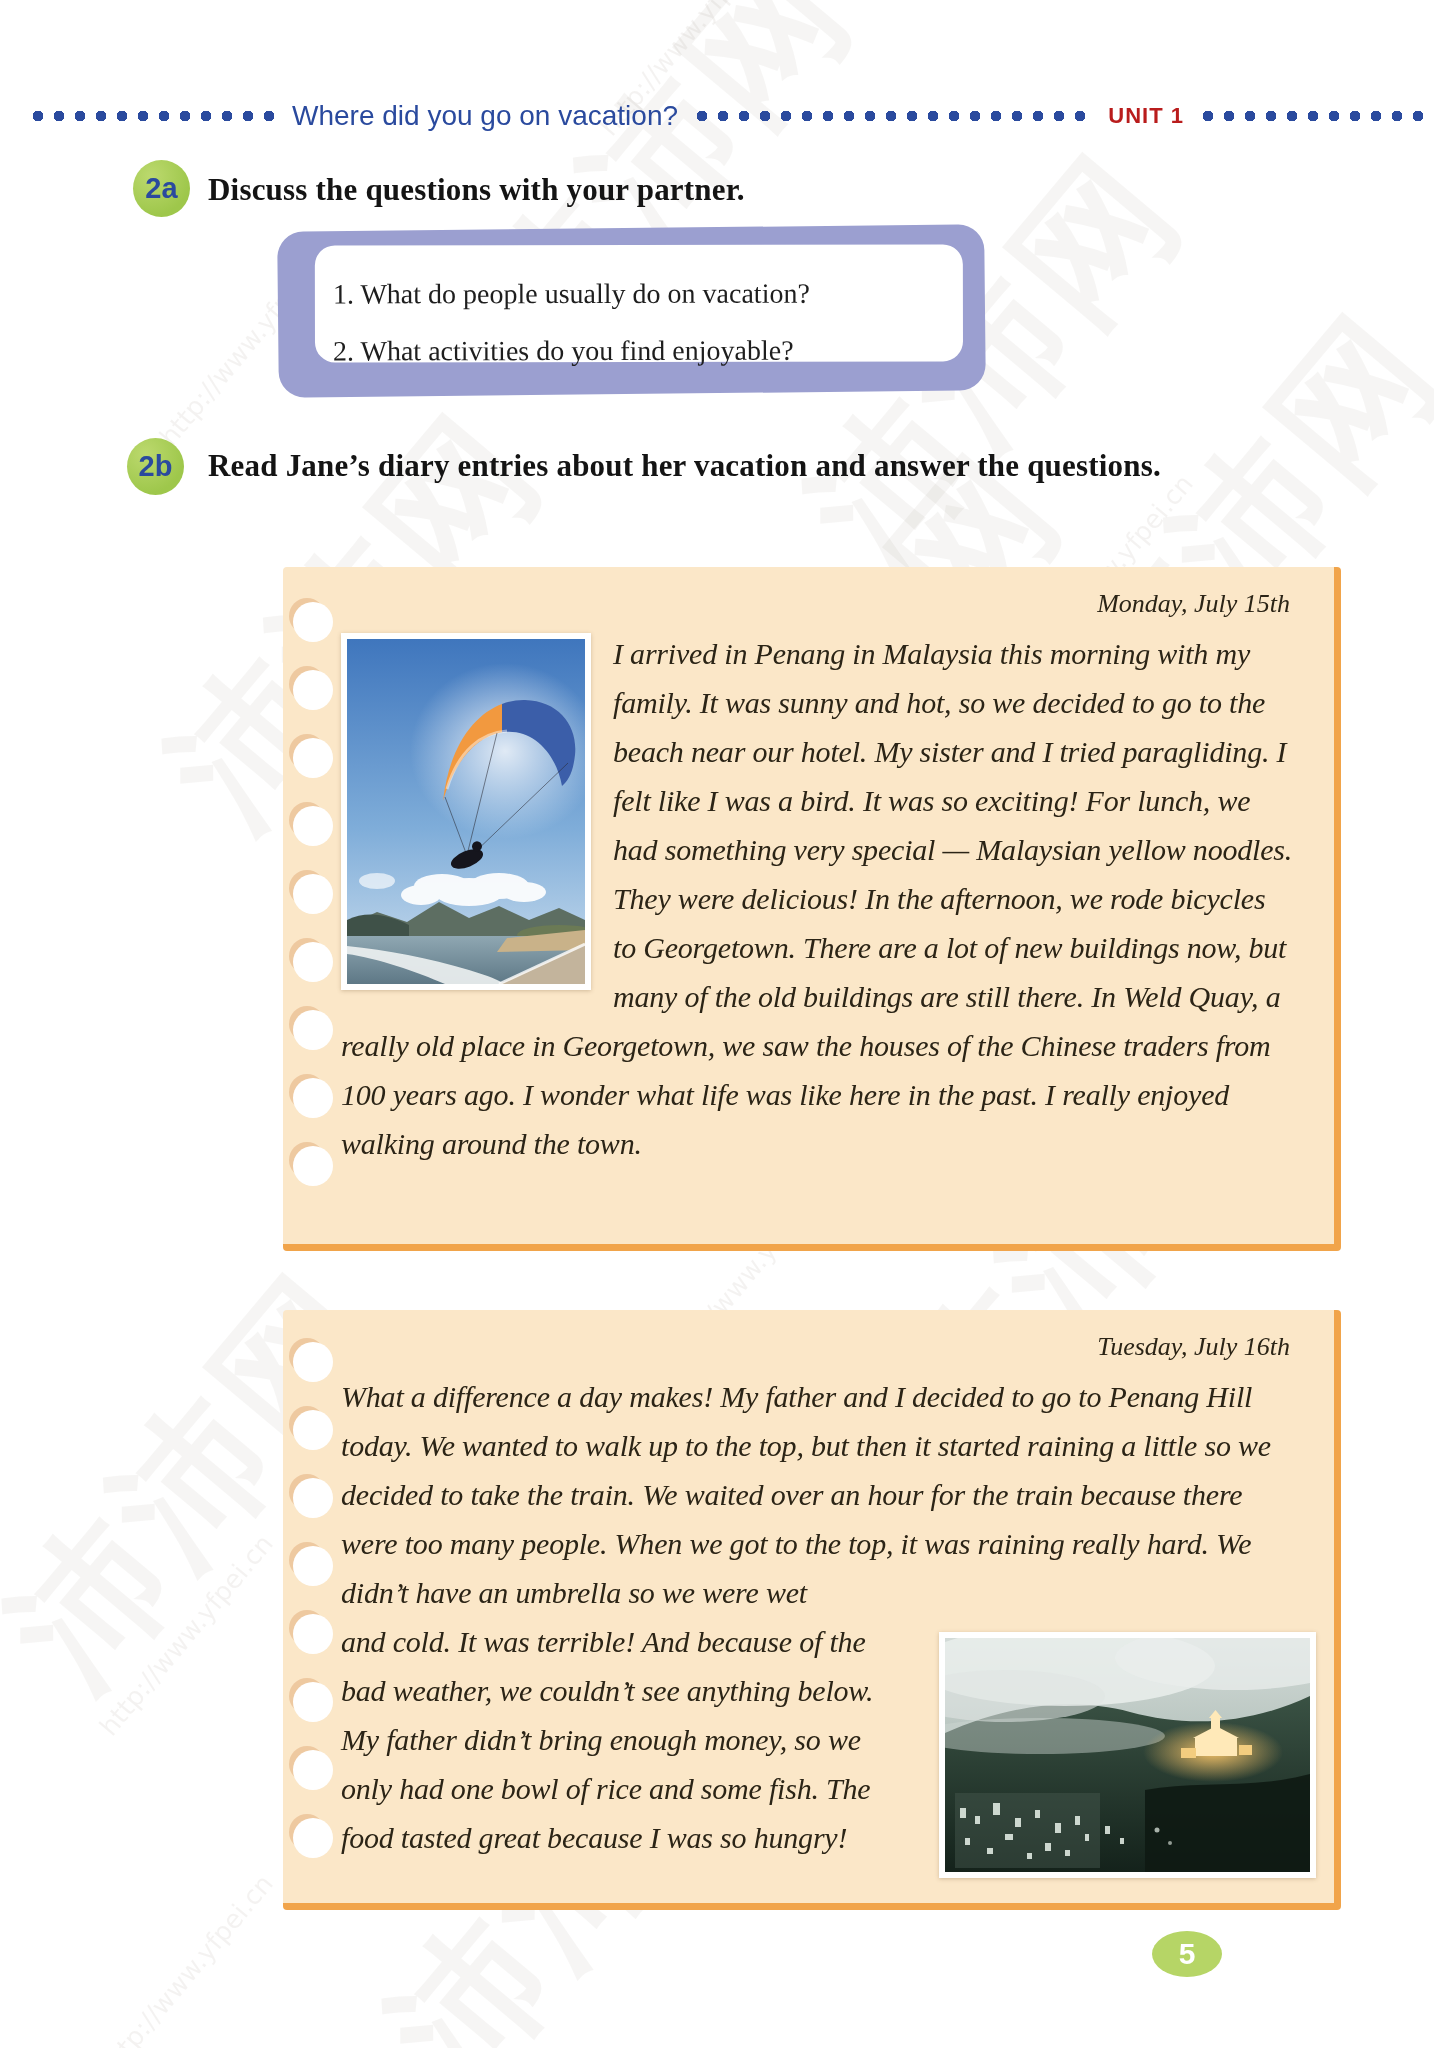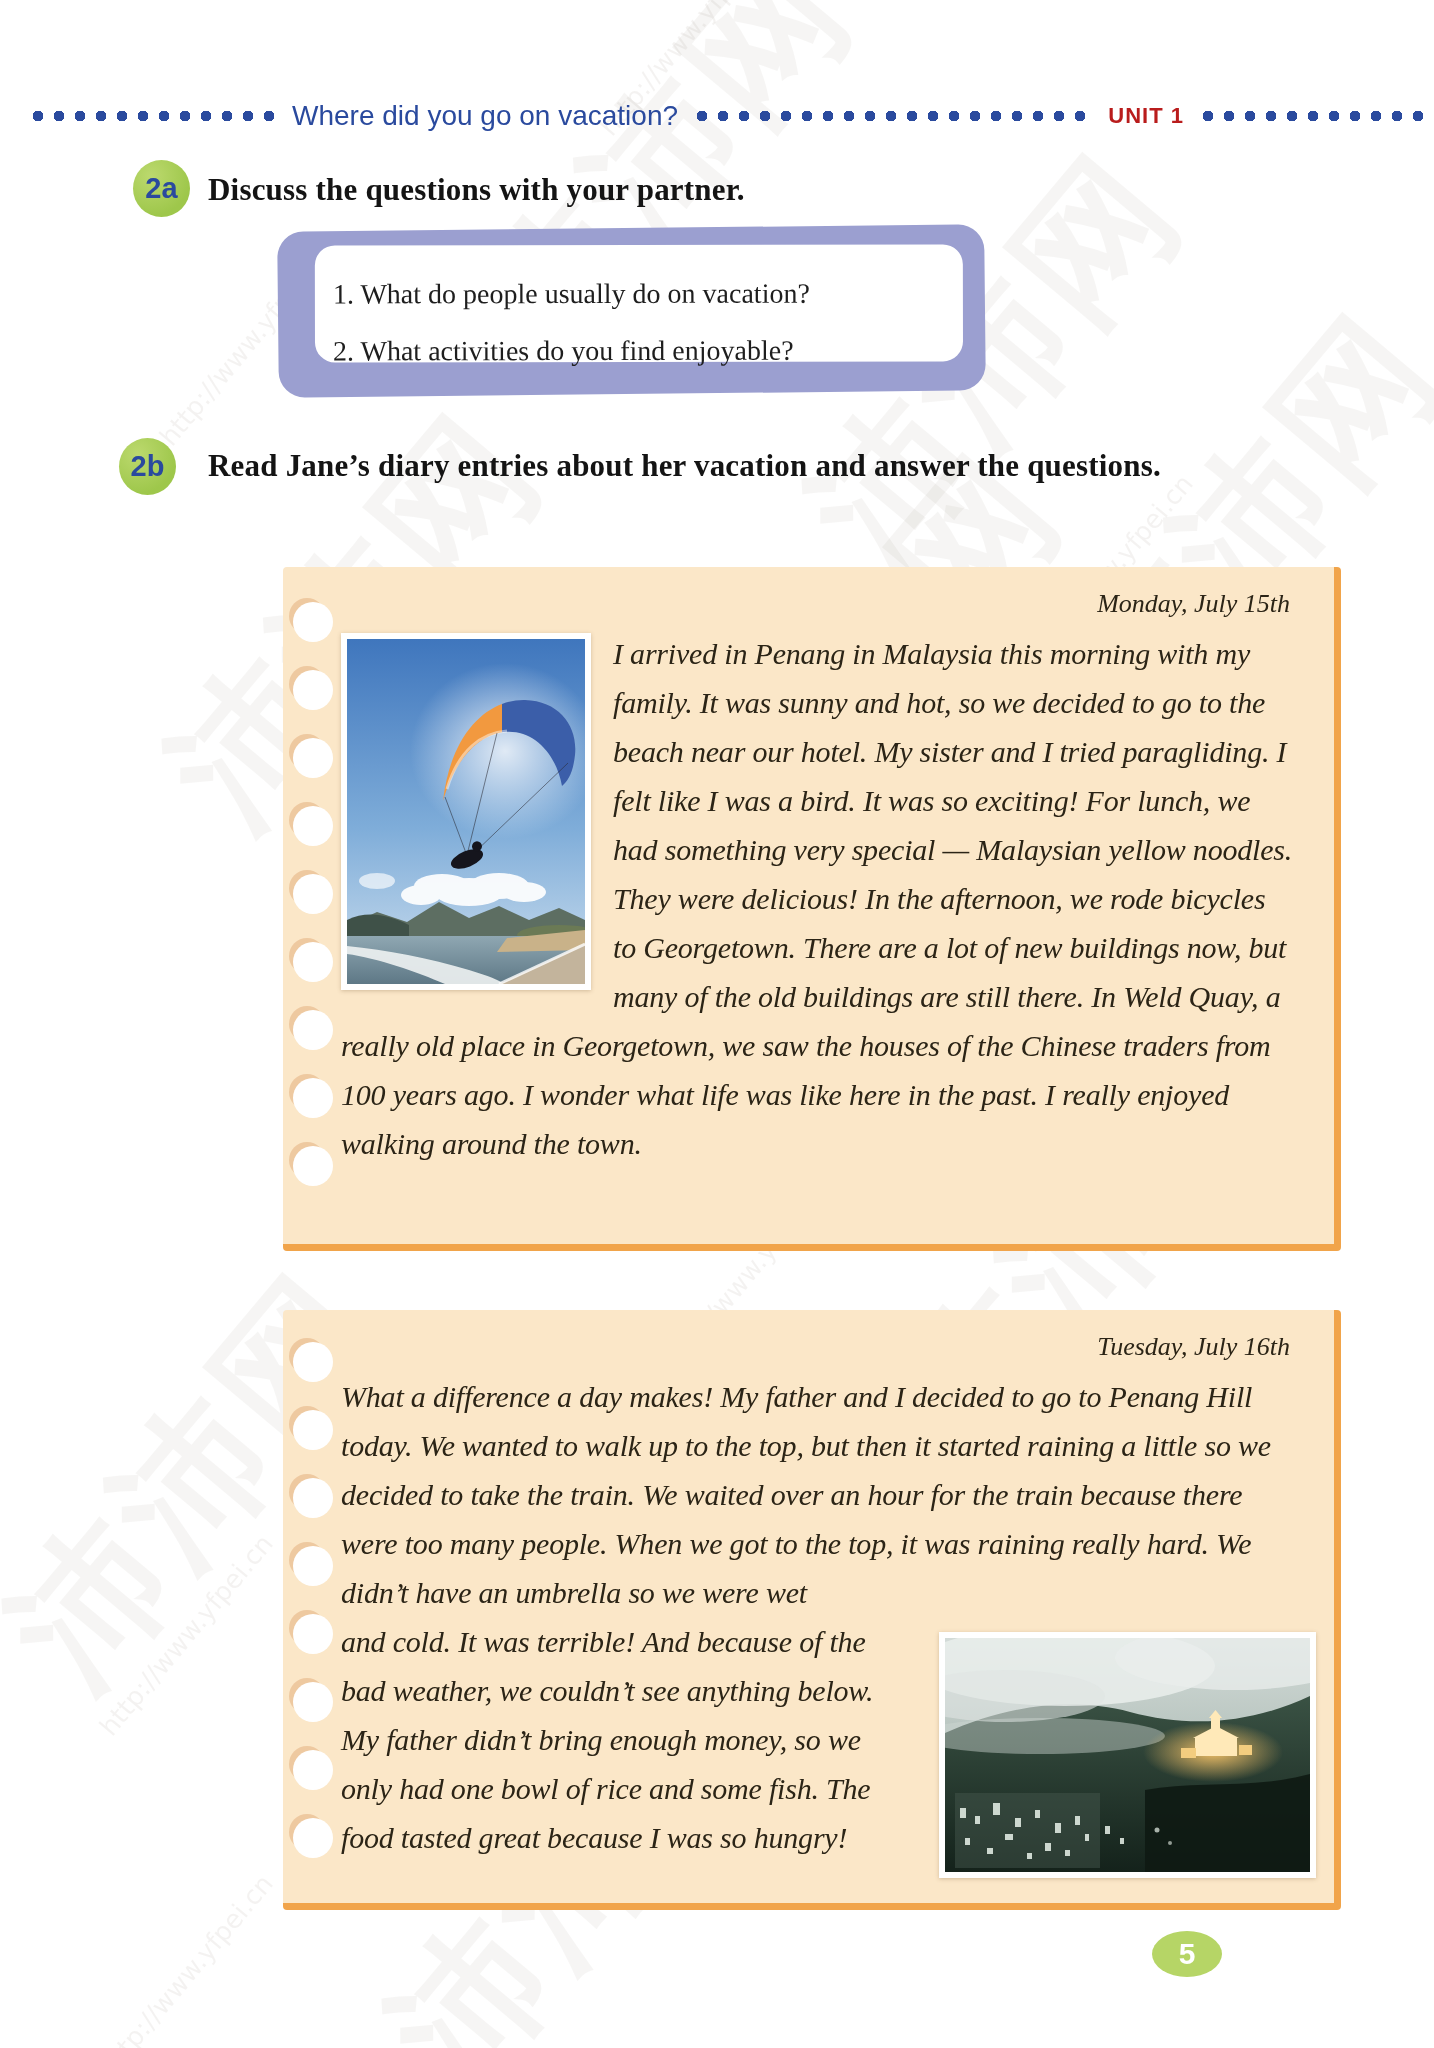--- a/index.html
+++ b/index.html
@@ -26,21 +26,21 @@
   .unit-title{font-family:"Liberation Sans","DejaVu Sans",sans-serif;
               font-size:28px;color:#2a4a9e;margin-left:12px;white-space:nowrap;}
   .unit-label{font-family:Liberation Sans, sans-serif;font-weight:bold;
               font-size:22px;color:#b91c1c;letter-spacing:1px;white-space:nowrap;}
   
   .badge{position:absolute;width:57px;height:57px;border-radius:50%;
          background:radial-gradient(circle at 32% 28%,#bcd96e,#9ec74b 70%);
          color:#2a4a9e;font-family:"Liberation Sans","DejaVu Sans",sans-serif;
          font-weight:bold;font-size:29px;display:flex;align-items:center;justify-content:center;}
   .badge-2a{left:133px;top:160px;}
-  .badge-2b{left:119px;top:438px;}
+  .badge-2b{left:127px;top:438px;}
   .sec-heading{position:absolute;font-weight:bold;font-size:31px;color:#141414;
                letter-spacing:.2px;white-space:nowrap;}
   .h-2a{left:208px;top:172px;}
   .h-2b{left:208px;top:448px;}
   .sub-question{position:absolute;left:208px;top:506px;font-size:30px;color:#222;white-space:nowrap;}
   
   .qbox-outer{position:absolute;left:278px;top:228px;width:707px;height:166px;
               background:#9b9fd0;border-radius:26px;transform:rotate(-.6deg);}
   .qbox-inner{position:absolute;left:37px;top:17px;right:22px;bottom:32px;
               background:#ffffff;border-radius:20px;transform:rotate(.5deg);

